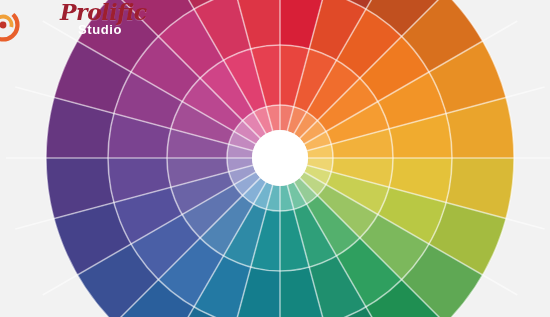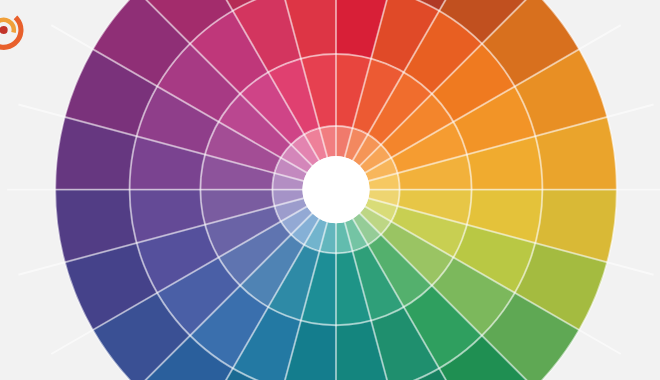--- a/index.html
+++ b/index.html
@@ -247,15 +247,19 @@
       </g>
     <circle id="hub" cx="280" cy="158" r="28" fill="#ffffff"></circle>
   </svg>
 
   <div id="logo">
     <svg id="logo-mark" viewBox="0 0 40 40">
       <circle cx="20" cy="20" r="17" fill="none" stroke="#e8602c" stroke-width="5" stroke-dasharray="74 30" transform="rotate(-40 20 20)"></circle>
       <circle cx="20" cy="20" r="10" fill="none" stroke="#f0a03a" stroke-width="4.5" stroke-dasharray="44 20" transform="rotate(120 20 20)"></circle>
       <circle cx="20" cy="20" r="4" fill="#c2342a"></circle>
     </svg>
+    <div id="logo-word">
+      <div class="logo-script">Prolific</div>
+      <div class="logo-sub">Studio</div>
+    </div>
   </div>
 
 </div>
 
 </body></html>

